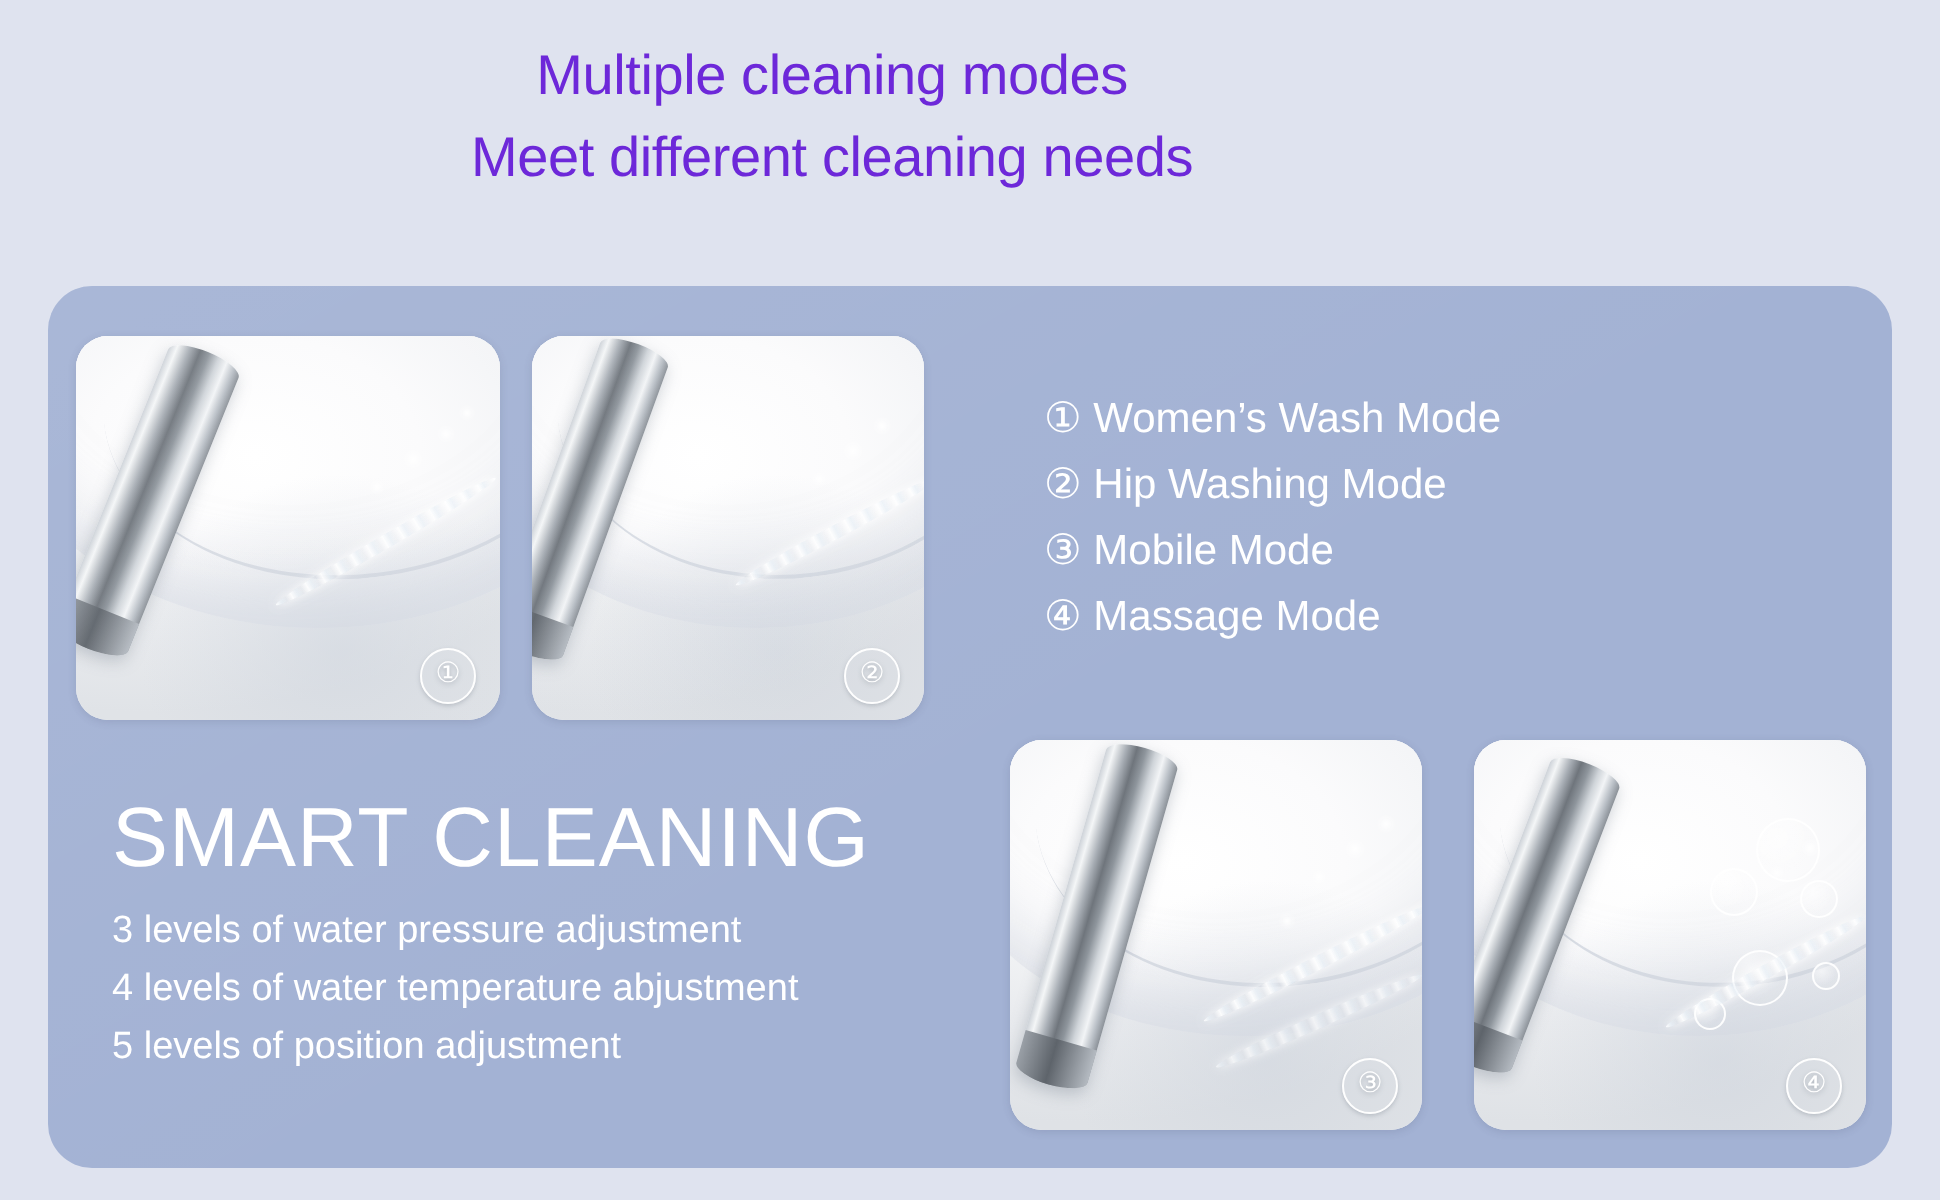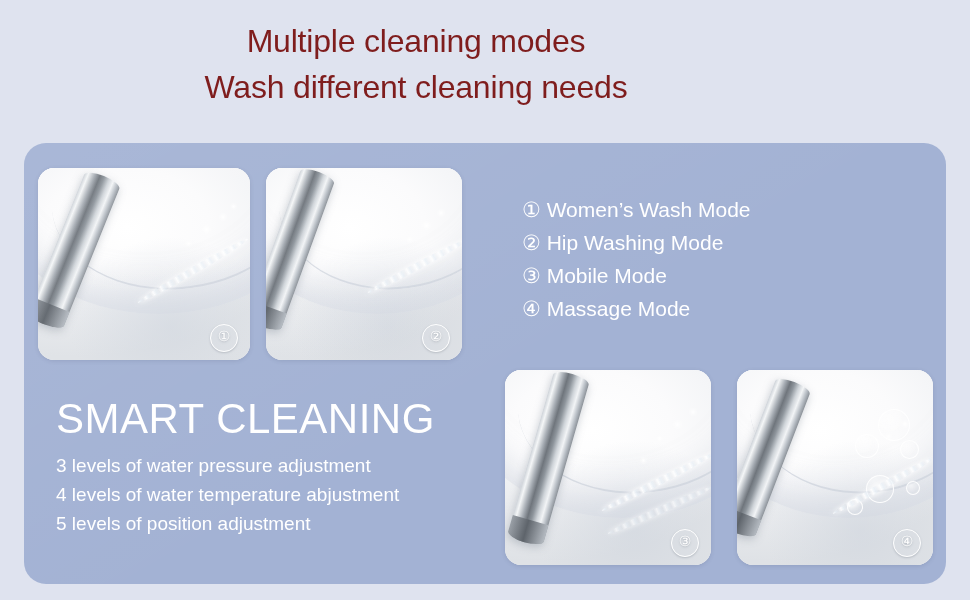--- a/index.html
+++ b/index.html
@@ -21,22 +21,22 @@
     background: #dfe3ef;
   }
 
   
   .headline {
     position: absolute;
     left: 0;
     top: 18px;
     width: 832px;
     text-align: center;
-    color: #7f1d1d;
-    font-size: 32px;
+    color: #6d28d9;
+    font-size: 28px;
     line-height: 1.45;
     letter-spacing: -0.2px;
     font-weight: 400;
   }
   .headline .line {
     display: block;
     white-space: nowrap;
   }
 
   
@@ -246,21 +246,21 @@
   }
   .smart-lines .smart-line { display: block; }
 </style>
 </head>
 <body>
 
 <div class="page">
 
   <div class="headline">
     <span class="line">Multiple cleaning modes</span>
-    <span class="line">Wash different cleaning needs</span>
+    <span class="line">Meet different cleaning needs</span>
   </div>
 
   <div class="panel">
 
     <div class="tile tile-1">
       <div class="photo">
         <span class="basin"></span>
         <span class="basin-edge"></span>
         <span class="shade"></span>
         <span class="nozzle nz-a">

